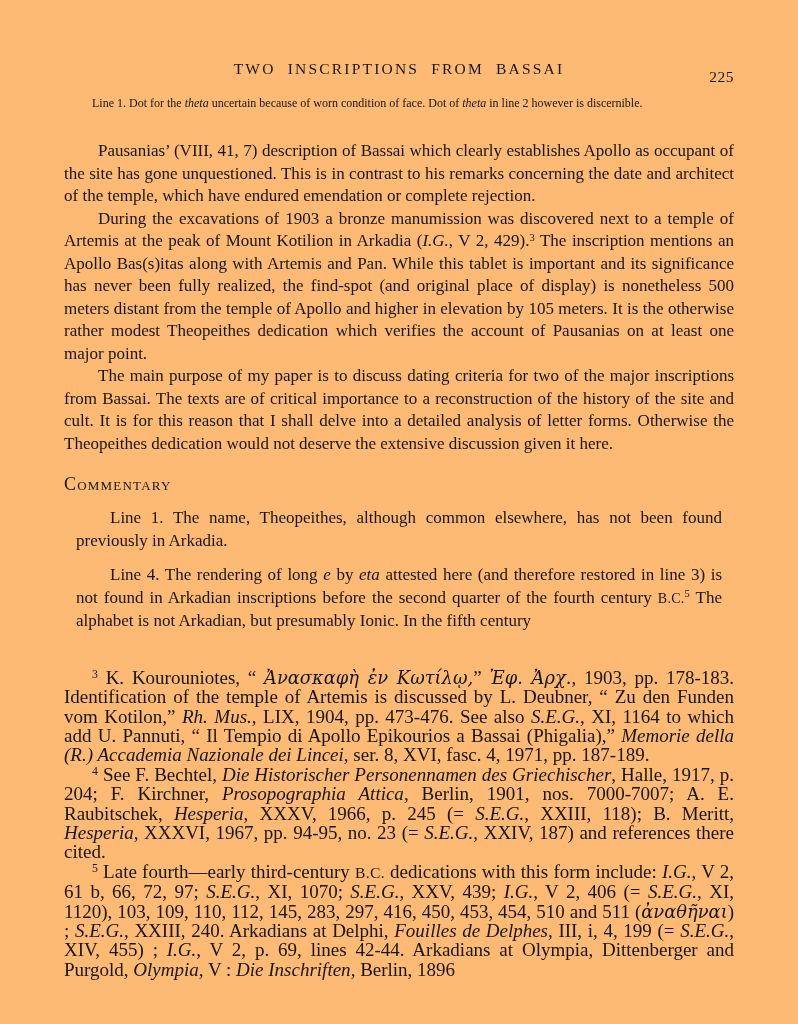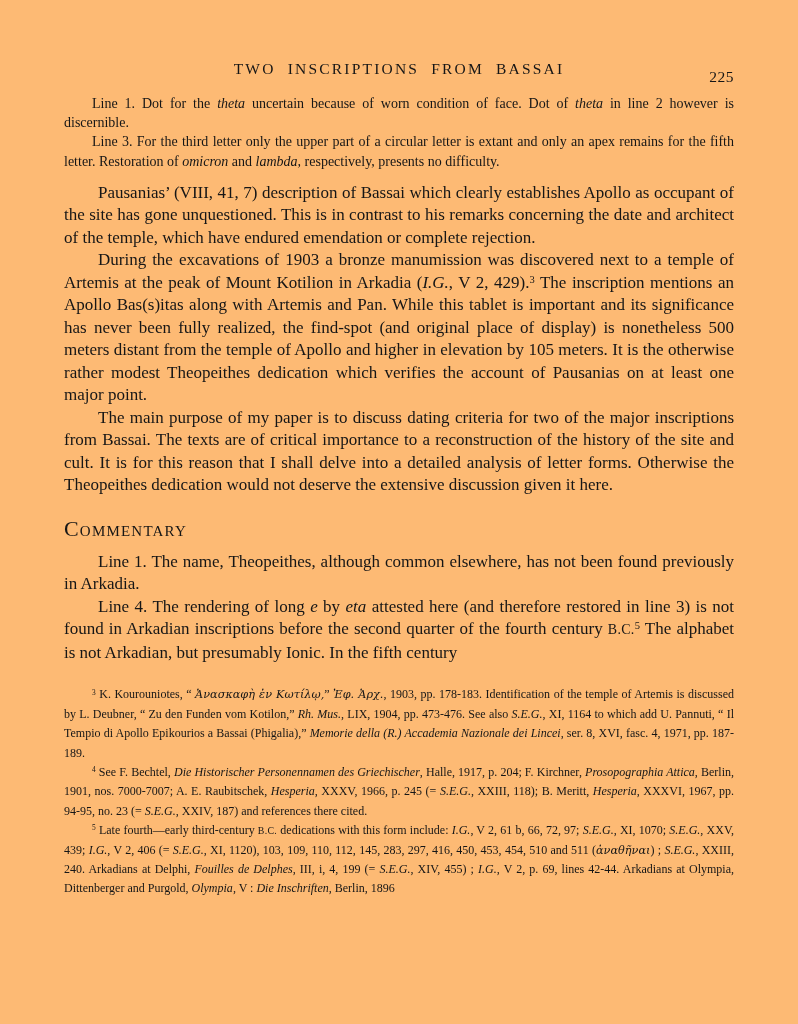--- a/index.html
+++ b/index.html
@@ -35,51 +35,51 @@
   }
   .runhead .pagenum {
     position: absolute;
     right: 0;
     top: 8px;
     font-size: 15.5px;
     letter-spacing: 0.5px;
   }
   
   .notes {
-    font-size: 14px;
+    font-size: 12px;
     line-height: 19.2px;
     text-align: justify;
-    margin-bottom: 11px;
+    margin-bottom: 27px;
   }
   .notes p { margin: 0; text-indent: 28px; }
   
   .bodytext {
     font-size: 17px;
     line-height: 22.5px;
     text-align: justify;
   }
   .bodytext p { margin: 0; text-indent: 34px; }
   
   .commentary-heading {
     margin: 19px 0 9px 0;
-    font-size: 22px;
+    font-size: 18px;
     font-weight: normal;
     font-variant: small-caps;
     letter-spacing: 1.2px;
   }
   .commentary {
     font-size: 17px;
     line-height: 22.5px;
     text-align: justify;
   }
-  .commentary p { margin: 0; text-indent: 34px; }
+  .commentary p { margin: 12px; text-indent: 34px; }
   
   .footnotes {
-    margin-top: 21px;
-    font-size: 12px;
+    margin-top: 35px;
+    font-size: 19px;
     line-height: 19.4px;
     text-align: justify;
   }
   .footnotes p { margin: 0; text-indent: 28px; }
   
   sup.fnref {
     font-size: 62%;
     line-height: 0;
     vertical-align: baseline;
     position: relative;
@@ -98,21 +98,20 @@
 
 <div class="page">
 
   <div class="runhead">
     <span class="title">TWO INSCRIPTIONS FROM BASSAI</span>
     <span class="pagenum">225</span>
   </div>
 
   <section class="notes">
       <p><span>Line 1.  Dot for the </span><i>theta</i><span> uncertain because of worn condition of face.  Dot of </span><i>theta</i><span> in line 2 however is discernible.</span></p>
-      <p><span>Line 3.  For the third letter only the upper part of a circular letter is extant and only an apex remains for the fifth letter.  Restoration of </span><i>omicron</i><span> and </span><i>lambda,</i><span> respectively, presents no difficulty.</span></p>
     </section>
 
   <section class="bodytext">
       <p><span>Pausanias’ (VIII, 41, 7) description of Bassai which clearly establishes Apollo as occupant of the site has gone unquestioned.  This is in contrast to his remarks concerning the date and architect of the temple, which have endured emendation or complete rejection.</span></p>
       <p><span>During the excavations of 1903 a bronze manumission was discovered next to a temple of Artemis at the peak of Mount Kotilion in Arkadia (</span><i>I.G.</i><span>, V 2, 429).</span><sup class="fnref">3</sup><span>  The inscription mentions an Apollo Bas(s)itas along with Artemis and Pan.  While this tablet is important and its significance has never been fully realized, the find-spot (and original place of display) is nonetheless 500 meters distant from the temple of Apollo and higher in elevation by 105 meters.  It is the otherwise rather modest Theopeithes dedication which verifies the account of Pausanias on at least one major point.</span></p>
       <p><span>The main purpose  of my paper is to discuss dating criteria for two of the major inscriptions from Bassai.  The texts are of critical importance to a reconstruction of the history of the site and cult.  It is for this reason that I shall delve into a detailed analysis of letter forms.  Otherwise the Theopeithes dedication would not deserve the extensive discussion given it here.</span></p>
     </section>
 
   <h2 class="commentary-heading">Commentary</h2>
 

